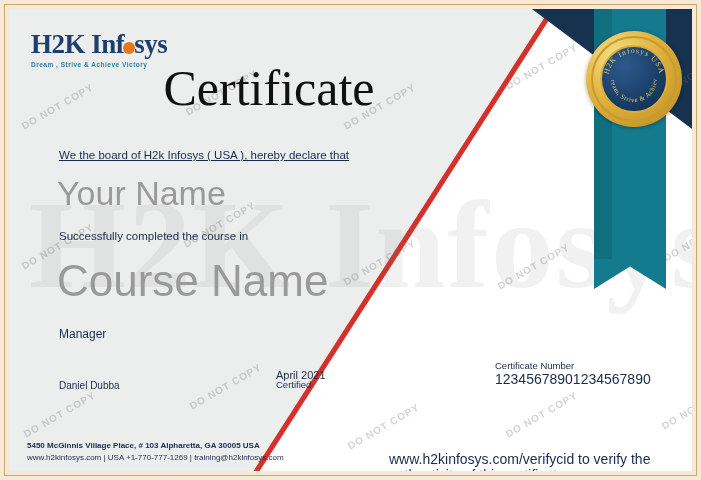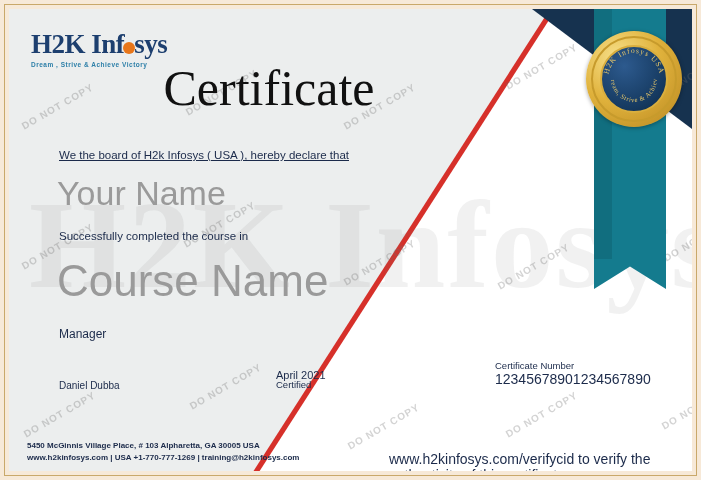--- a/index.html
+++ b/index.html
@@ -204,21 +204,21 @@
     position: absolute;
     left: 18px; top: 432px;
     font-size: 8px;
     font-weight: bold;
     color: #1b2a4a;
   }
   .addr2 {
     position: absolute;
     left: 18px; top: 444px;
     font-size: 8px;
-    font-weight: bold;
+    font-weight: normal;
     color: #1b2a4a;
   }
   .verify {
     position: absolute;
     left: 380px; top: 442px;
     font-size: 14px;
     color: #1b2a4a;
   }
 
   

